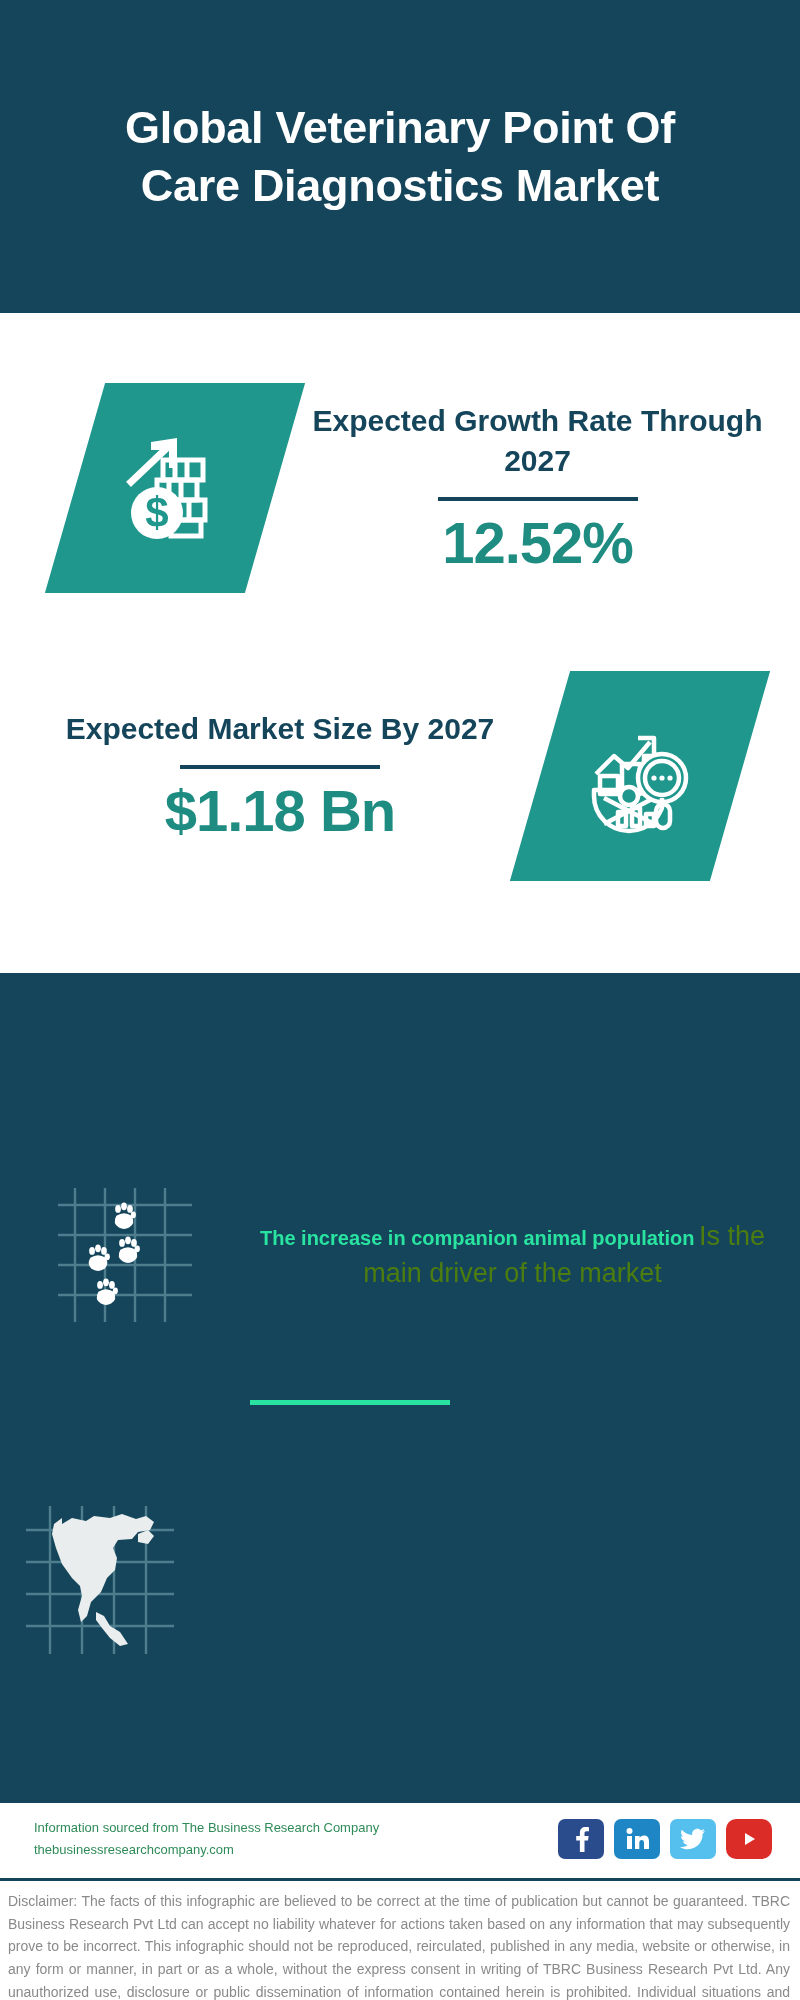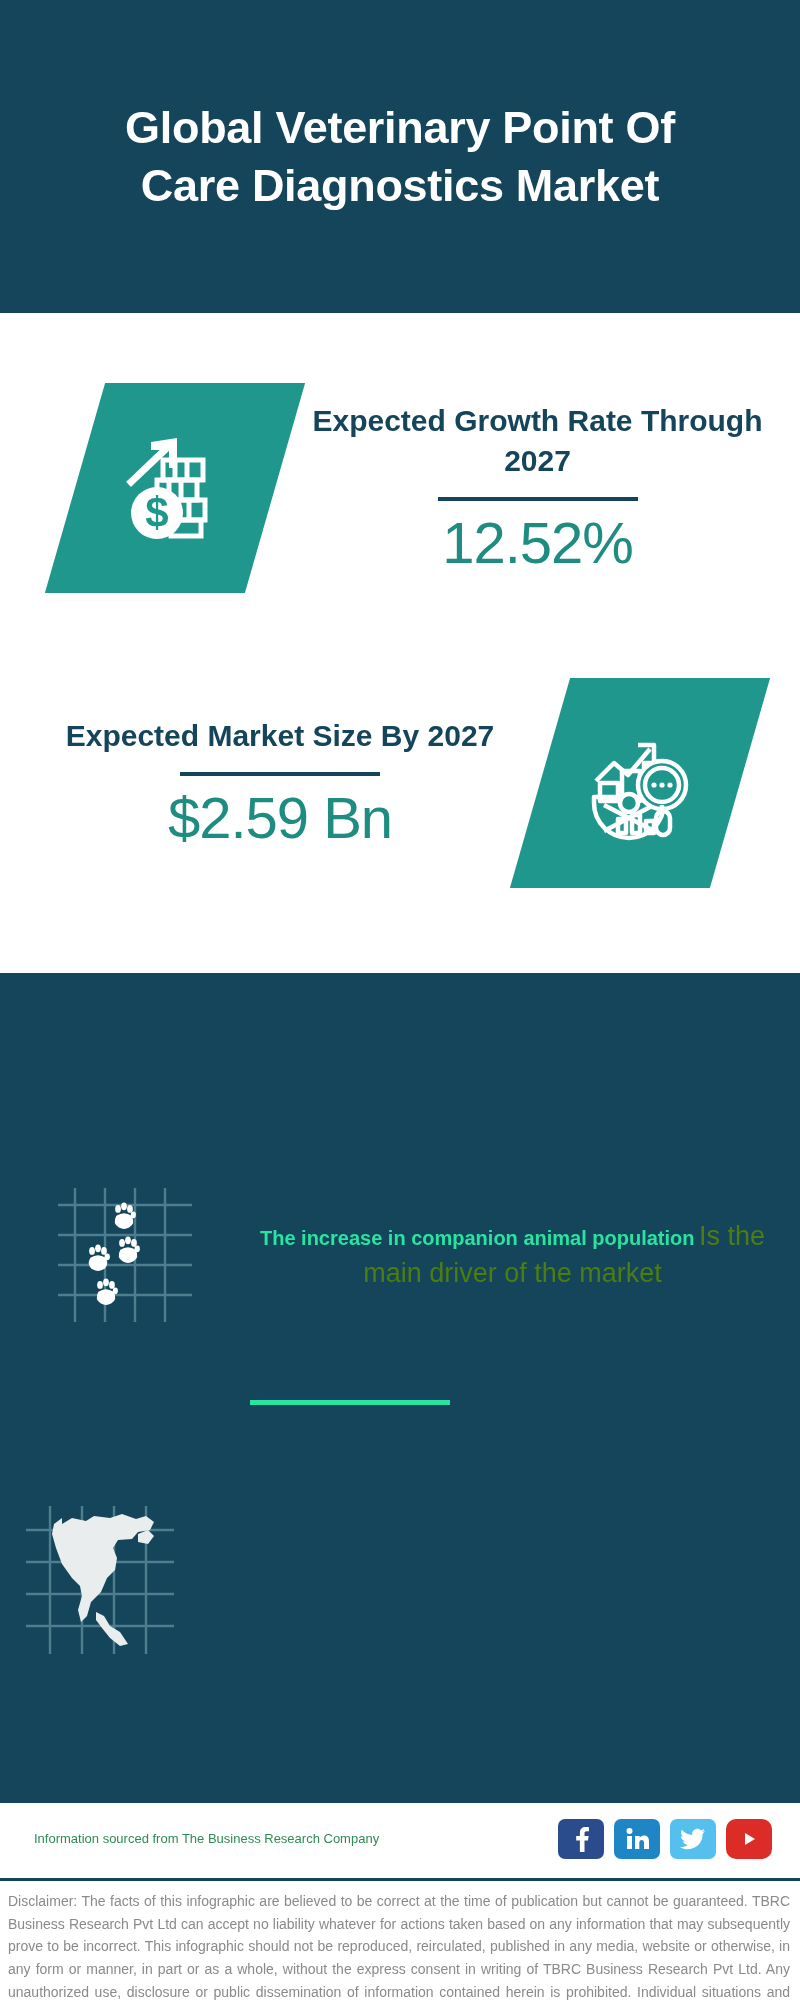--- a/index.html
+++ b/index.html
@@ -41,21 +41,21 @@
   .stats {
     position: absolute;
     left: 0; top: 313px;
     width: 800px; height: 660px;
     background: #ffffff;
   }
 
   .row { position: absolute; display: flex; align-items: center; }
 
   .row-growth { left: 0; top: 30px; width: 800px; height: 290px; }
-  .row-size   { left: 0; top: 325px; width: 800px; height: 290px; }
+  .row-size   { left: 0; top: 318px; width: 800px; height: 290px; }
 
   .para-badge {
     width: 200px; height: 210px;
     background: #1F978C;
     display: flex;
     align-items: center;
     justify-content: center;
     flex: 0 0 auto;
   }
   .para-left  { transform: skewX(-16deg); margin-left: 75px; }
@@ -71,21 +71,21 @@
     text-align: center;
   }
   .stat-rule {
     width: 200px; height: 4px;
     background: #15455A;
     margin: 16px auto 10px auto;
   }
   .stat-value {
     color: #1F8C82;
     font-size: 58px;
-    font-weight: normal;
+    font-weight: bold;
     line-height: 1.1;
     letter-spacing: -1px;
   }
 
   
   .dark-panel {
     position: absolute;
     left: 0; top: 973px;
     width: 800px; height: 830px;
     background: #15455A;
@@ -220,21 +220,21 @@
         <div class="stat-label">Expected Growth Rate Through 2027</div>
         <div class="stat-rule"></div>
         <div class="stat-value">12.52%</div>
       </div>
     </div>
 
     <div class="row row-size">
       <div class="stat-block" style="margin-left:40px;">
         <div class="stat-label">Expected Market Size By 2027</div>
         <div class="stat-rule"></div>
-        <div class="stat-value">$2.59 Bn</div>
+        <div class="stat-value">$1.18 Bn</div>
       </div>
       <div class="para-badge para-right" style="margin-right:60px;">
         <div class="para-inner">
           <svg width="120" height="120" viewBox="0 0 120 120">
             <g fill="none" stroke="#ffffff" stroke-width="4.5" stroke-linejoin="round">
               <polyline points="16,58 34,40 48,52 70,26"></polyline>
               <polyline points="58,22 74,22 74,38"></polyline>
               <rect x="20" y="60" width="18" height="18"></rect>
               <rect x="42" y="48" width="18" height="30"></rect>
               <rect x="64" y="40" width="18" height="38"></rect>
@@ -341,20 +341,21 @@
         <path fill="#E9EDEE" d="M42,24 l10,-6 l14,3 l8,-5 l16,2 l12,-4 l14,5 l10,-3 l8,6 l-4,8 l-12,2 l-6,7 l-14,1 l-5,8 l4,10 l-2,12 l-8,8 l-6,14 l-10,10 l-4,14 l-6,6 l-3,-12 l4,-14 l-2,-10 l-8,-8 l-10,-14 l-6,-16 l-4,-14 l2,-10 l8,-6 z"></path>
         <path fill="#E9EDEE" d="M76,112 l8,4 l6,10 l10,6 l8,12 l-8,2 l-10,-8 l-8,-10 l-6,-8 z"></path>
         <path fill="#E9EDEE" d="M118,34 l10,-4 l6,6 l-6,8 l-10,-2 z"></path>
       </svg>
     </div>
   </div>
 
   <div class="source-bar">
     <div class="source-text">
       <div class="source-line">Information sourced from The Business Research Company</div>
+      <div class="source-line">thebusinessresearchcompany.com</div>
     </div>
     <div class="socials">
       <div class="social-icon s-fb">
         <svg width="20" height="26" viewBox="0 0 20 26">
           <path fill="#ffffff" d="M13.5,26 V14.5 H17 l0.6,-4.4 H13.5 V7.4 c0,-1.3 0.4,-2.1 2.2,-2.1 h2.3 V1.3 C17.6,1.2 16.2,1 14.6,1 C11.2,1 8.9,3 8.9,6.8 v3.3 H5.2 v4.4 h3.7 V26 z"></path>
         </svg>
       </div>
       <div class="social-icon s-li">
         <svg width="26" height="24" viewBox="0 0 26 24">
           <g fill="#ffffff">

